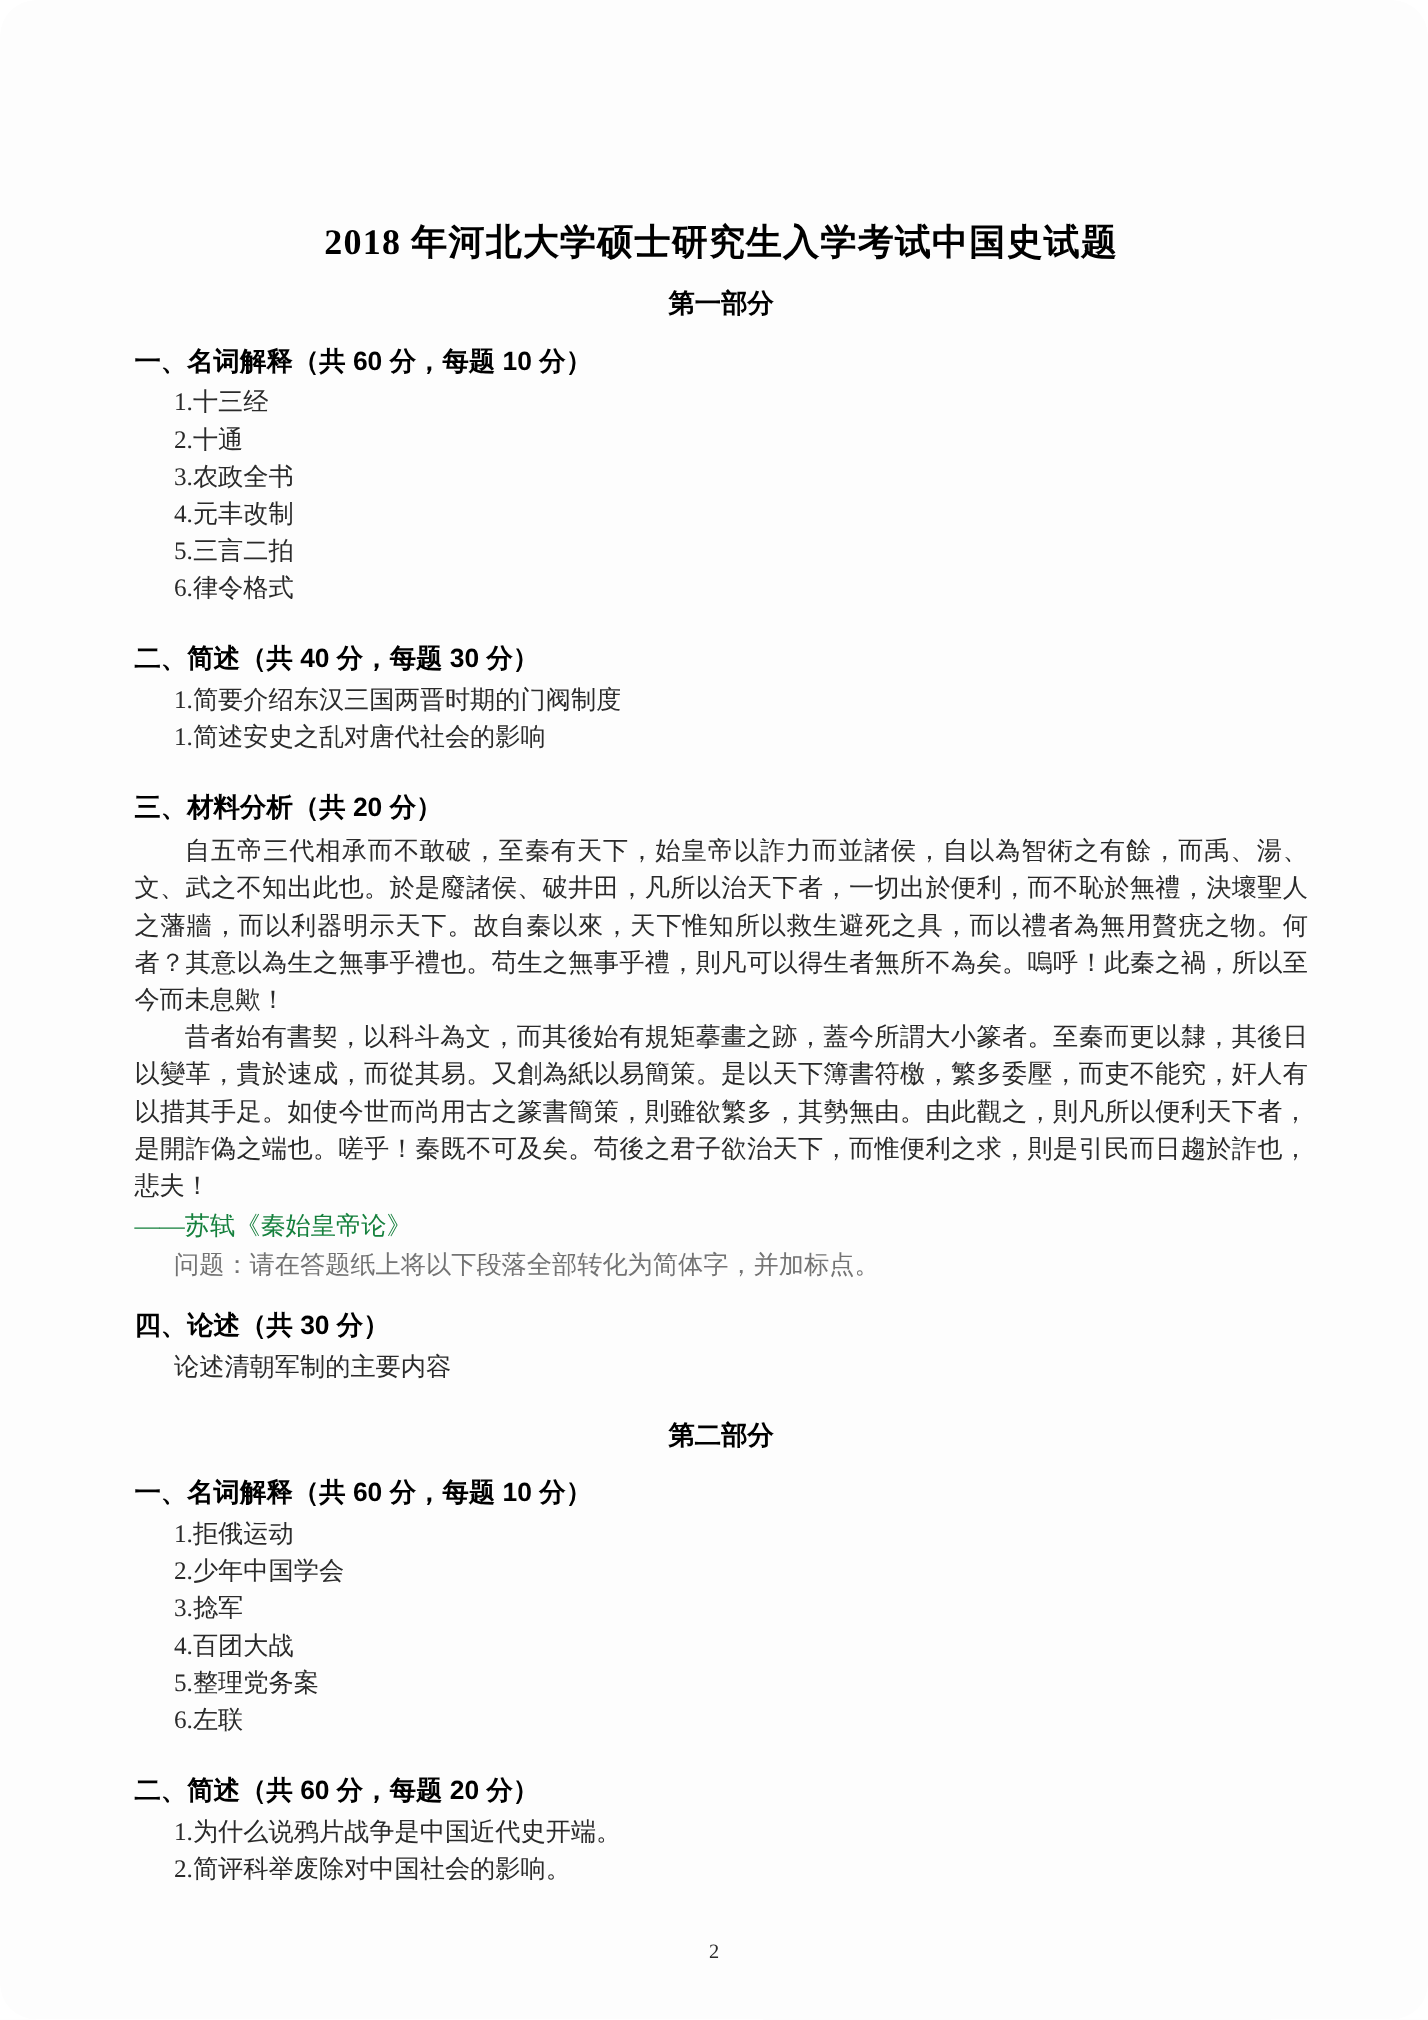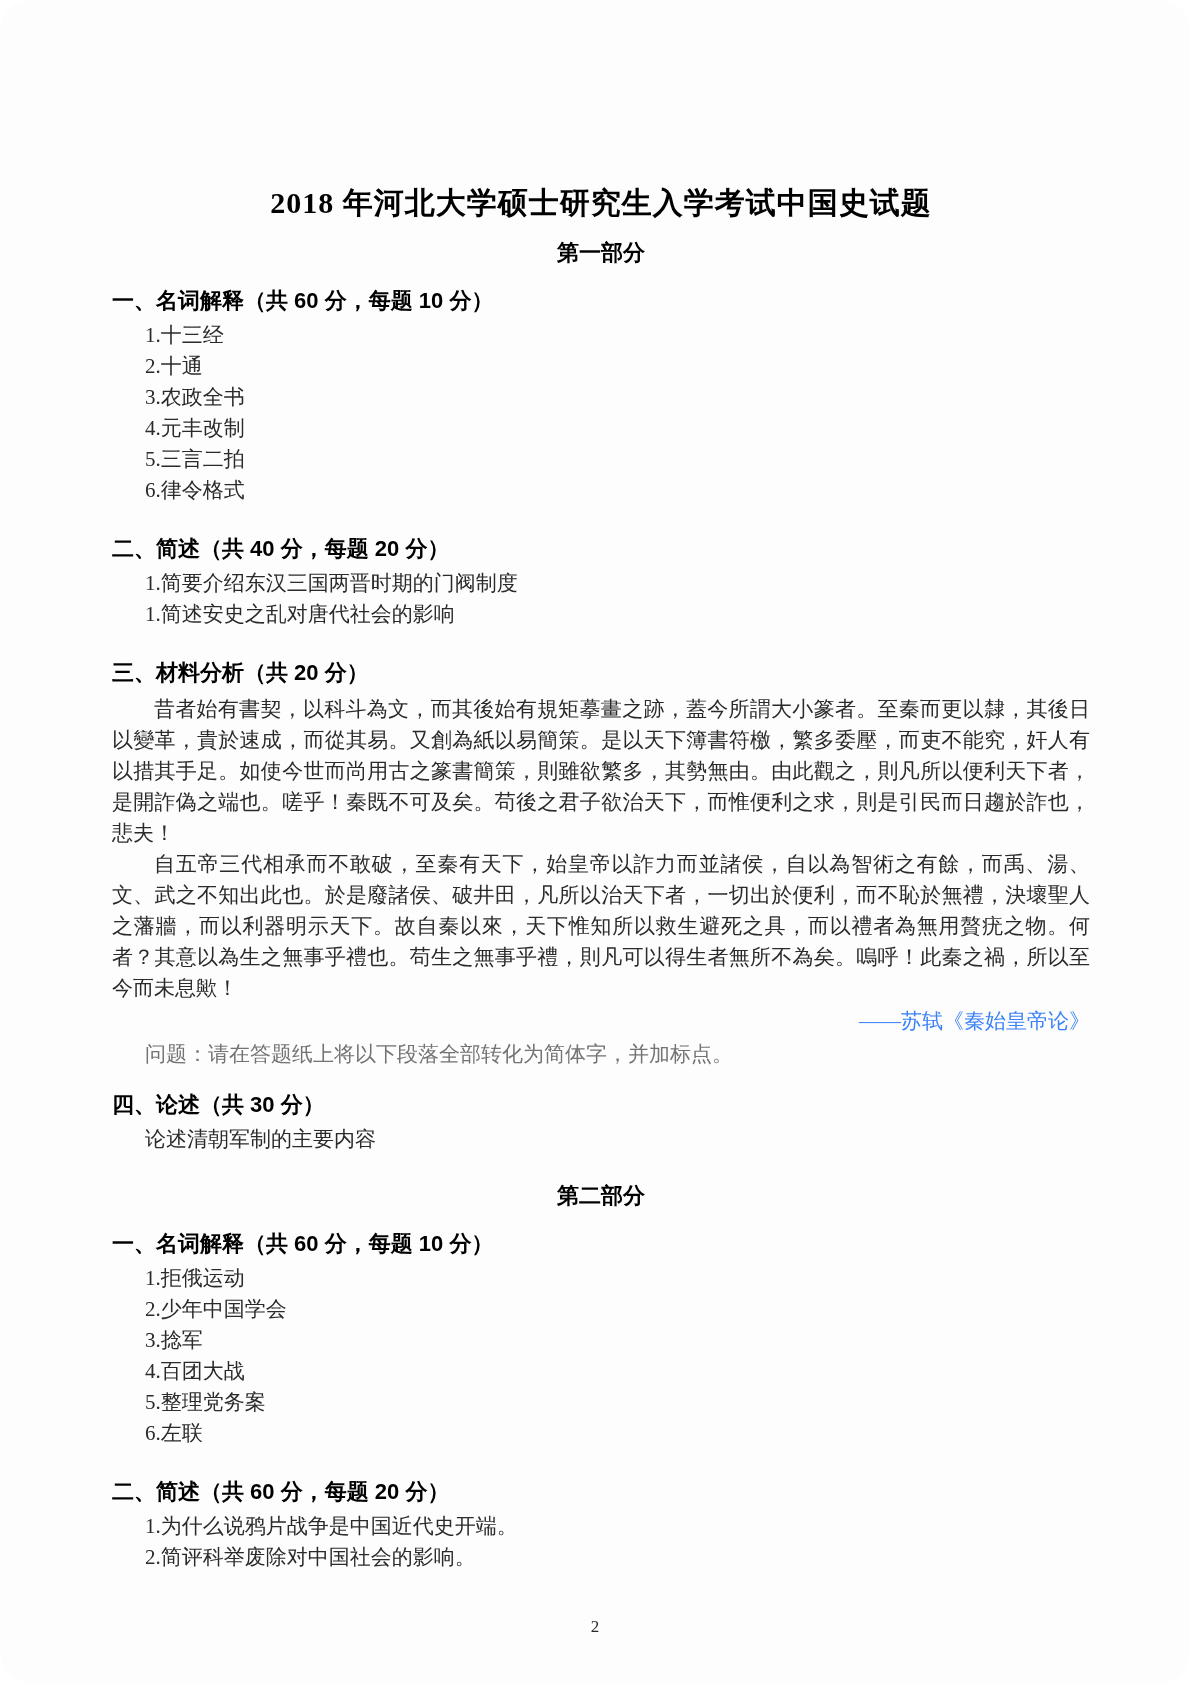--- a/index.html
+++ b/index.html
@@ -65,22 +65,22 @@
     line-height: 31px;
     text-align: justify;
     text-justify: inter-ideograph;
     text-indent: 2em;
     color: #2a2a2a;
   }
 
   .attribution {
     font-size: 21px;
     line-height: 31px;
-    text-align: right;
-    color: #3b82f6;
+    text-align: left;
+    color: #15803d;
     margin-top: 2px;
   }
 
   .question-line {
     padding-left: 33px;
     font-size: 21px;
     line-height: 31px;
     color: #737373;
     margin-top: 2px;
   }
@@ -110,32 +110,32 @@
       <div class="item">1.十三经</div>
       <div class="item">2.十通</div>
       <div class="item">3.农政全书</div>
       <div class="item">4.元丰改制</div>
       <div class="item">5.三言二拍</div>
       <div class="item">6.律令格式</div>
     </div>
   </div>
 
   <div class="section">
-    <div class="section-heading">二、简述（共 40 分，每题 20 分）</div>
+    <div class="section-heading">二、简述（共 40 分，每题 30 分）</div>
     <div class="item-list">
       <div class="item">1.简要介绍东汉三国两晋时期的门阀制度</div>
       <div class="item">1.简述安史之乱对唐代社会的影响</div>
     </div>
   </div>
 
   <div class="section tight">
     <div class="section-heading">三、材料分析（共 20 分）</div>
     <div class="material-body">
+      <p>自五帝三代相承而不敢破，至秦有天下，始皇帝以詐力而並諸侯，自以為智術之有餘，而禹、湯、文、武之不知出此也。於是廢諸侯、破井田，凡所以治天下者，一切出於便利，而不恥於無禮，決壞聖人之藩牆，而以利器明示天下。故自秦以來，天下惟知所以救生避死之具，而以禮者為無用贅疣之物。何者？其意以為生之無事乎禮也。苟生之無事乎禮，則凡可以得生者無所不為矣。嗚呼！此秦之禍，所以至今而未息歟！</p>
       <p>昔者始有書契，以科斗為文，而其後始有規矩摹畫之跡，蓋今所謂大小篆者。至秦而更以隸，其後日以變革，貴於速成，而從其易。又創為紙以易簡策。是以天下簿書符檄，繁多委壓，而吏不能究，奸人有以措其手足。如使今世而尚用古之篆書簡策，則雖欲繁多，其勢無由。由此觀之，則凡所以便利天下者，是開詐偽之端也。嗟乎！秦既不可及矣。苟後之君子欲治天下，而惟便利之求，則是引民而日趨於詐也，悲夫！</p>
-      <p>自五帝三代相承而不敢破，至秦有天下，始皇帝以詐力而並諸侯，自以為智術之有餘，而禹、湯、文、武之不知出此也。於是廢諸侯、破井田，凡所以治天下者，一切出於便利，而不恥於無禮，決壞聖人之藩牆，而以利器明示天下。故自秦以來，天下惟知所以救生避死之具，而以禮者為無用贅疣之物。何者？其意以為生之無事乎禮也。苟生之無事乎禮，則凡可以得生者無所不為矣。嗚呼！此秦之禍，所以至今而未息歟！</p>
     </div>
     <div class="attribution">——苏轼《秦始皇帝论》</div>
     <div class="question-line">问题：请在答题纸上将以下段落全部转化为简体字，并加标点。</div>
   </div>
 
   <div class="section">
     <div class="section-heading">四、论述（共 30 分）</div>
     <div class="item-list">
       <div class="item">论述清朝军制的主要内容</div>
     </div>

